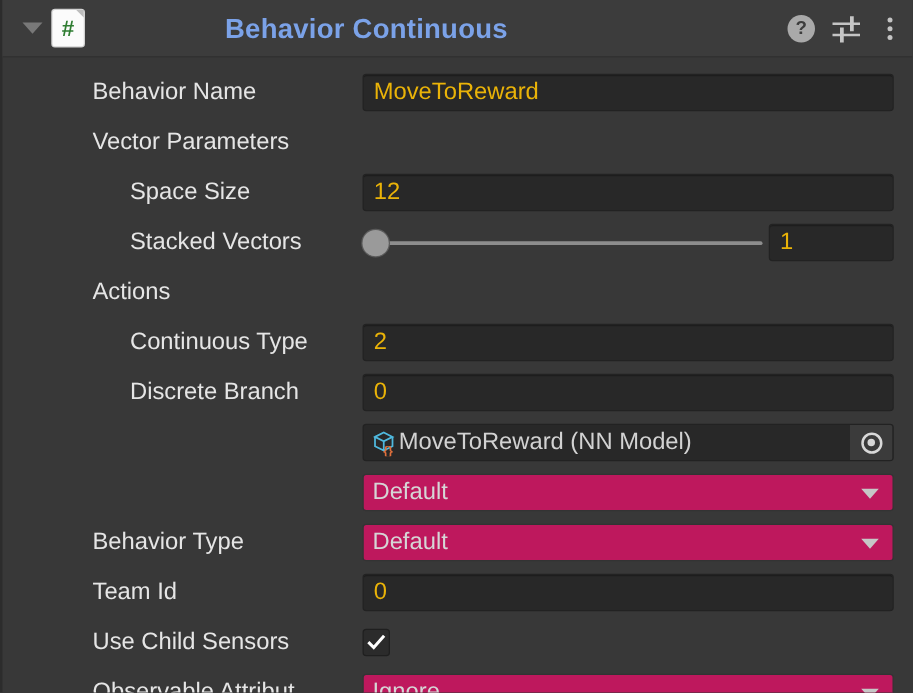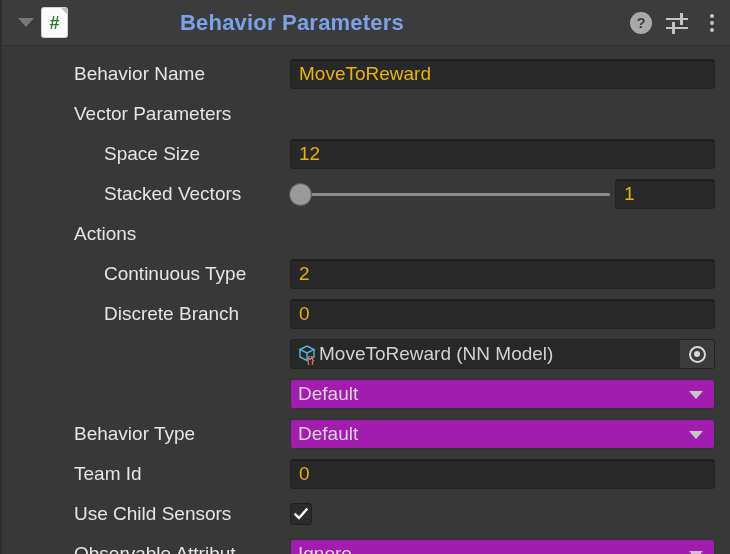--- a/index.html
+++ b/index.html
@@ -137,21 +137,21 @@
     color: #eab308;
     font-size: 19px;
     display: flex; align-items: center;
     padding-left: 8px;
     box-shadow: inset 0 1px 0 #1d1d1d;
     white-space: nowrap;
     overflow: hidden;
   }
   .dropdown {
     width: 100%; height: 100%;
-    background: #a21caf;
+    background: #be185d;
     border: 1px solid #333;
     border-radius: 3px;
     color: #d6d6d6;
     font-size: 19px;
     display: flex; align-items: center;
     padding-left: 7px;
     position: relative;
   }
   .dropdown .arrow {
     position: absolute;
@@ -253,21 +253,21 @@
 
 <div id="inspector">
 
   <div class="comp-header">
     <div class="foldout">
       <div class="tri"></div>
     </div>
     <div class="script-icon">
       <span>#</span>
     </div>
-    <div class="comp-title">Behavior Parameters</div>
+    <div class="comp-title">Behavior Continuous</div>
 
     <div class="header-icons">
       <div class="help-icon">?</div>
       <div class="preset-icon">
         <i class="l1"></i>
           <i class="l2"></i>
           <i class="h1"></i>
           <i class="h2"></i>
       </div>
       <div class="menu-icon">

